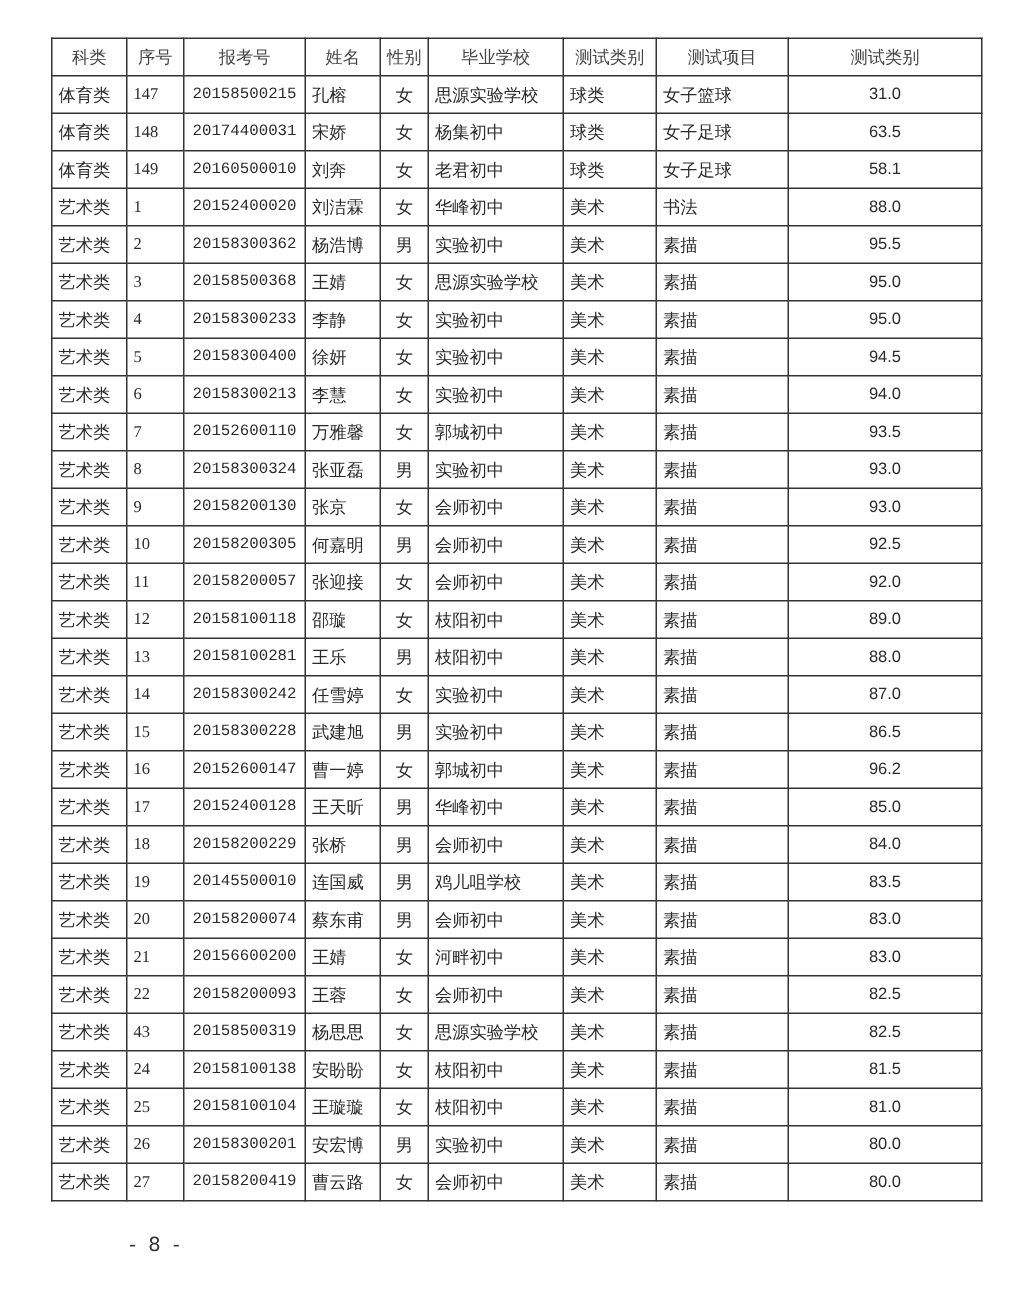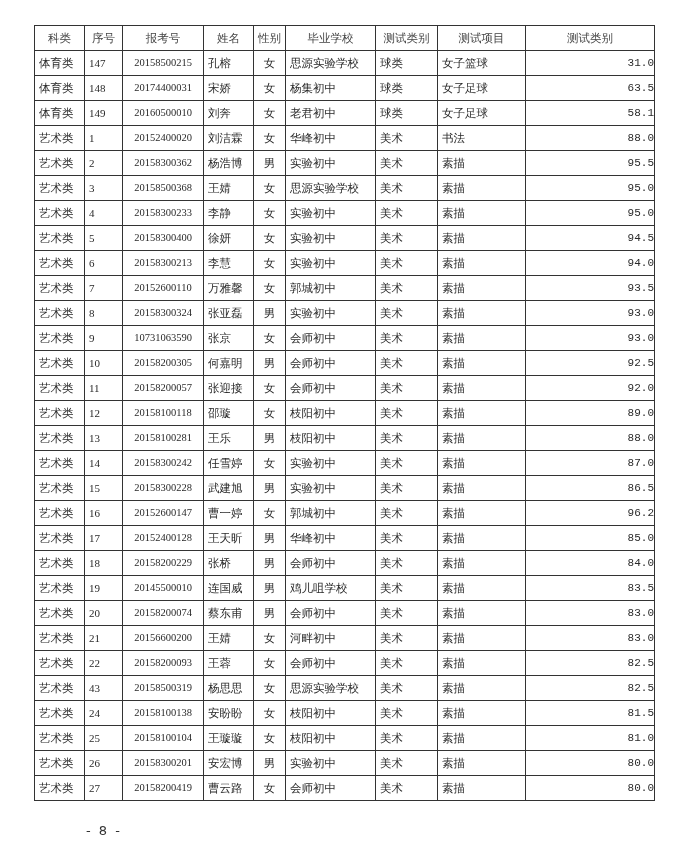--- a/index.html
+++ b/index.html
@@ -36,23 +36,23 @@
       text-align: left;
       line-height: 24px;
       color: #2a2a2a;
     }
     table.scores th {
       text-align: center;
       padding: 0;
       color: #444;
     }
     table.scores td.c-center { text-align: center; padding: 0; }
-    table.scores td.c-score { text-align: right; padding: 0; font-family: Liberation Mono, monospace; font-size: 11px; }
+    table.scores td.c-score { text-align: center; padding: 0; font-family: Liberation Sans, sans-serif; font-size: 11px; }
     table.scores td.c-num { font-family: Liberation Serif, serif; font-size: 11px; }
-    table.scores td.c-id { text-align: center; padding: 0; font-family: Liberation Serif, serif; font-size: 10.5px; }
+    table.scores td.c-id { text-align: center; padding: 0; font-family: Liberation Mono, monospace; font-size: 10.5px; }
     .page-number {
       position: absolute;
       left: 86px;
       top: 823px;
       font-size: 13px;
       color: #333;
       letter-spacing: 2px;
     }
   </style>
 </head>
@@ -202,21 +202,21 @@
           <td>张亚磊</td>
           <td class="c-center">男</td>
           <td>实验初中</td>
           <td>美术</td>
           <td>素描</td>
           <td class="c-score">93.0</td>
         </tr>
         <tr>
           <td>艺术类</td>
           <td class="c-num">9</td>
-          <td class="c-id">10731063590</td>
+          <td class="c-id">20158200130</td>
           <td>张京</td>
           <td class="c-center">女</td>
           <td>会师初中</td>
           <td>美术</td>
           <td>素描</td>
           <td class="c-score">93.0</td>
         </tr>
         <tr>
           <td>艺术类</td>
           <td class="c-num">10</td>

